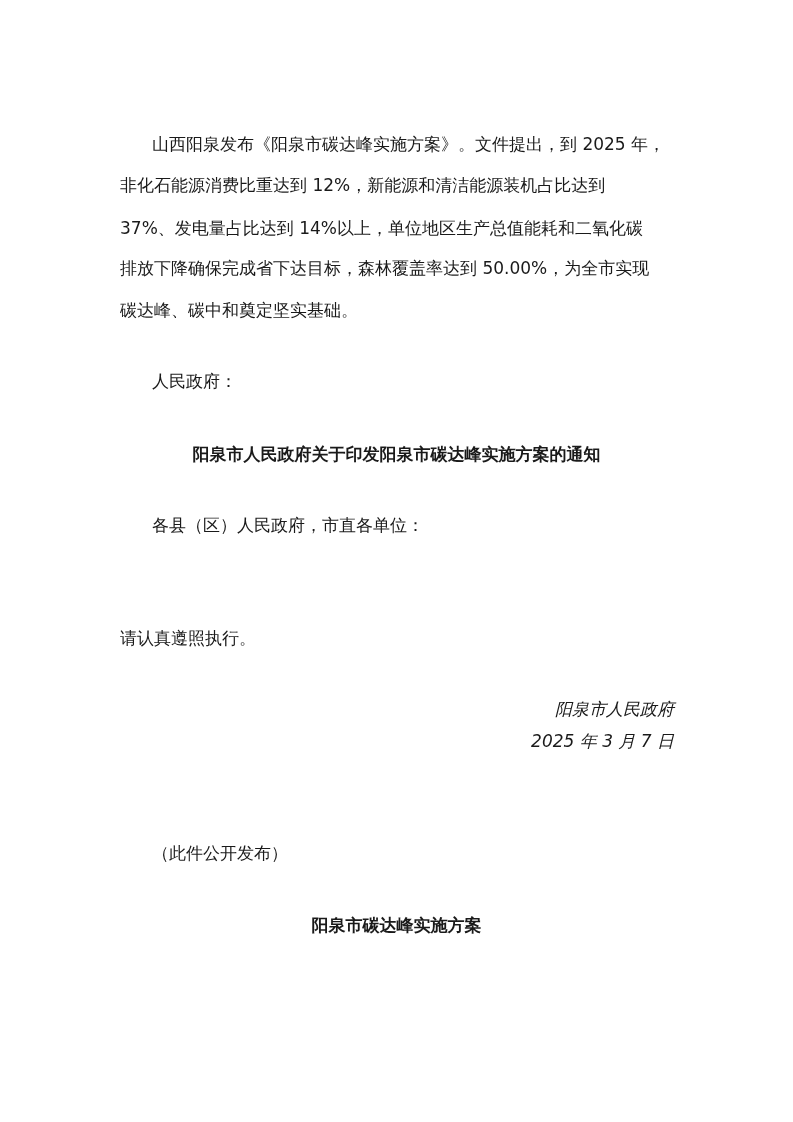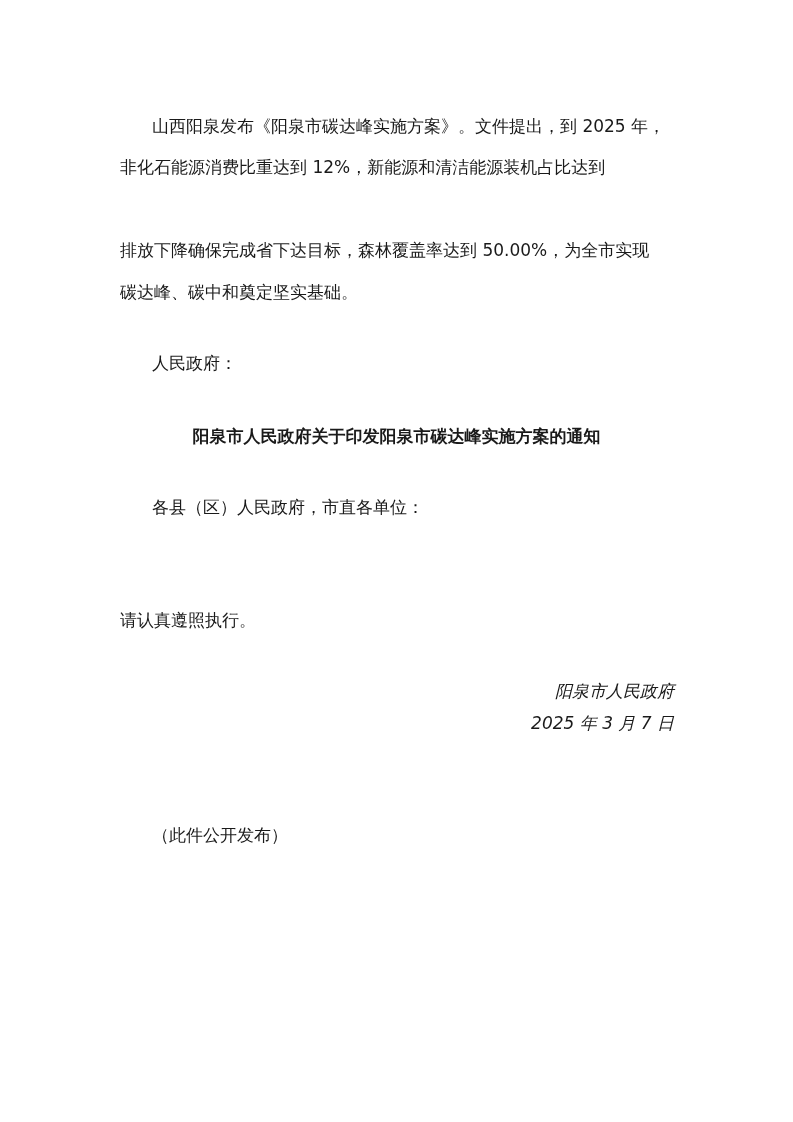--- a/index.html
+++ b/index.html
@@ -21,45 +21,48 @@
       width: 793px;
       height: 1122px;
       background: #ffffff;
     }
     .line {
       position: absolute;
       font-size: 17px;
       line-height: 22px;
       white-space: nowrap;
       letter-spacing: 0px;
+      margin-top: 18px;
     }
     .bold { font-weight: bold; }
     .left { left: 120px; }
     .indent { left: 152px; }
     .right { right: 119px; text-align: right; font-style: italic; }
     .center { left: 0; width: 793px; text-align: center; }
   </style>
 </head>
 <body>
 
 <div class="page">
 
   <div class="line indent" style="top:115px;">山西阳泉发布《阳泉市碳达峰实施方案》。文件提出，到 2025 年，</div>
   <div class="line left" style="top:156px;">非化石能源消费比重达到 12%，新能源和清洁能源装机占比达到</div>
+  <div class="line left" style="top:199px;">37%、发电量占比达到 14%以上，单位地区生产总值能耗和二氧化碳</div>
   <div class="line left" style="top:239px;">排放下降确保完成省下达目标，森林覆盖率达到 50.00%，为全市实现</div>
   <div class="line left" style="top:281px;">碳达峰、碳中和奠定坚实基础。</div>
 
   <div class="line indent" style="top:352px;">人民政府：</div>
 
   <div class="line center bold" style="top:425px;">阳泉市人民政府关于印发阳泉市碳达峰实施方案的通知</div>
 
   <div class="line indent" style="top:496px;">各县（区）人民政府，市直各单位：</div>
 
   <div class="line left" style="top:609px;">请认真遵照执行。</div>
 
   <div class="line right" style="top:680px;">阳泉市人民政府</div>
 
   <div class="line right" style="top:712px;">2025 年 3 月 7 日</div>
 
   <div class="line indent" style="top:824px;">（此件公开发布）</div>
 
+  <div class="line center bold" style="top:896px;">阳泉市碳达峰实施方案</div>
 
 </div>
 
 </body></html>

